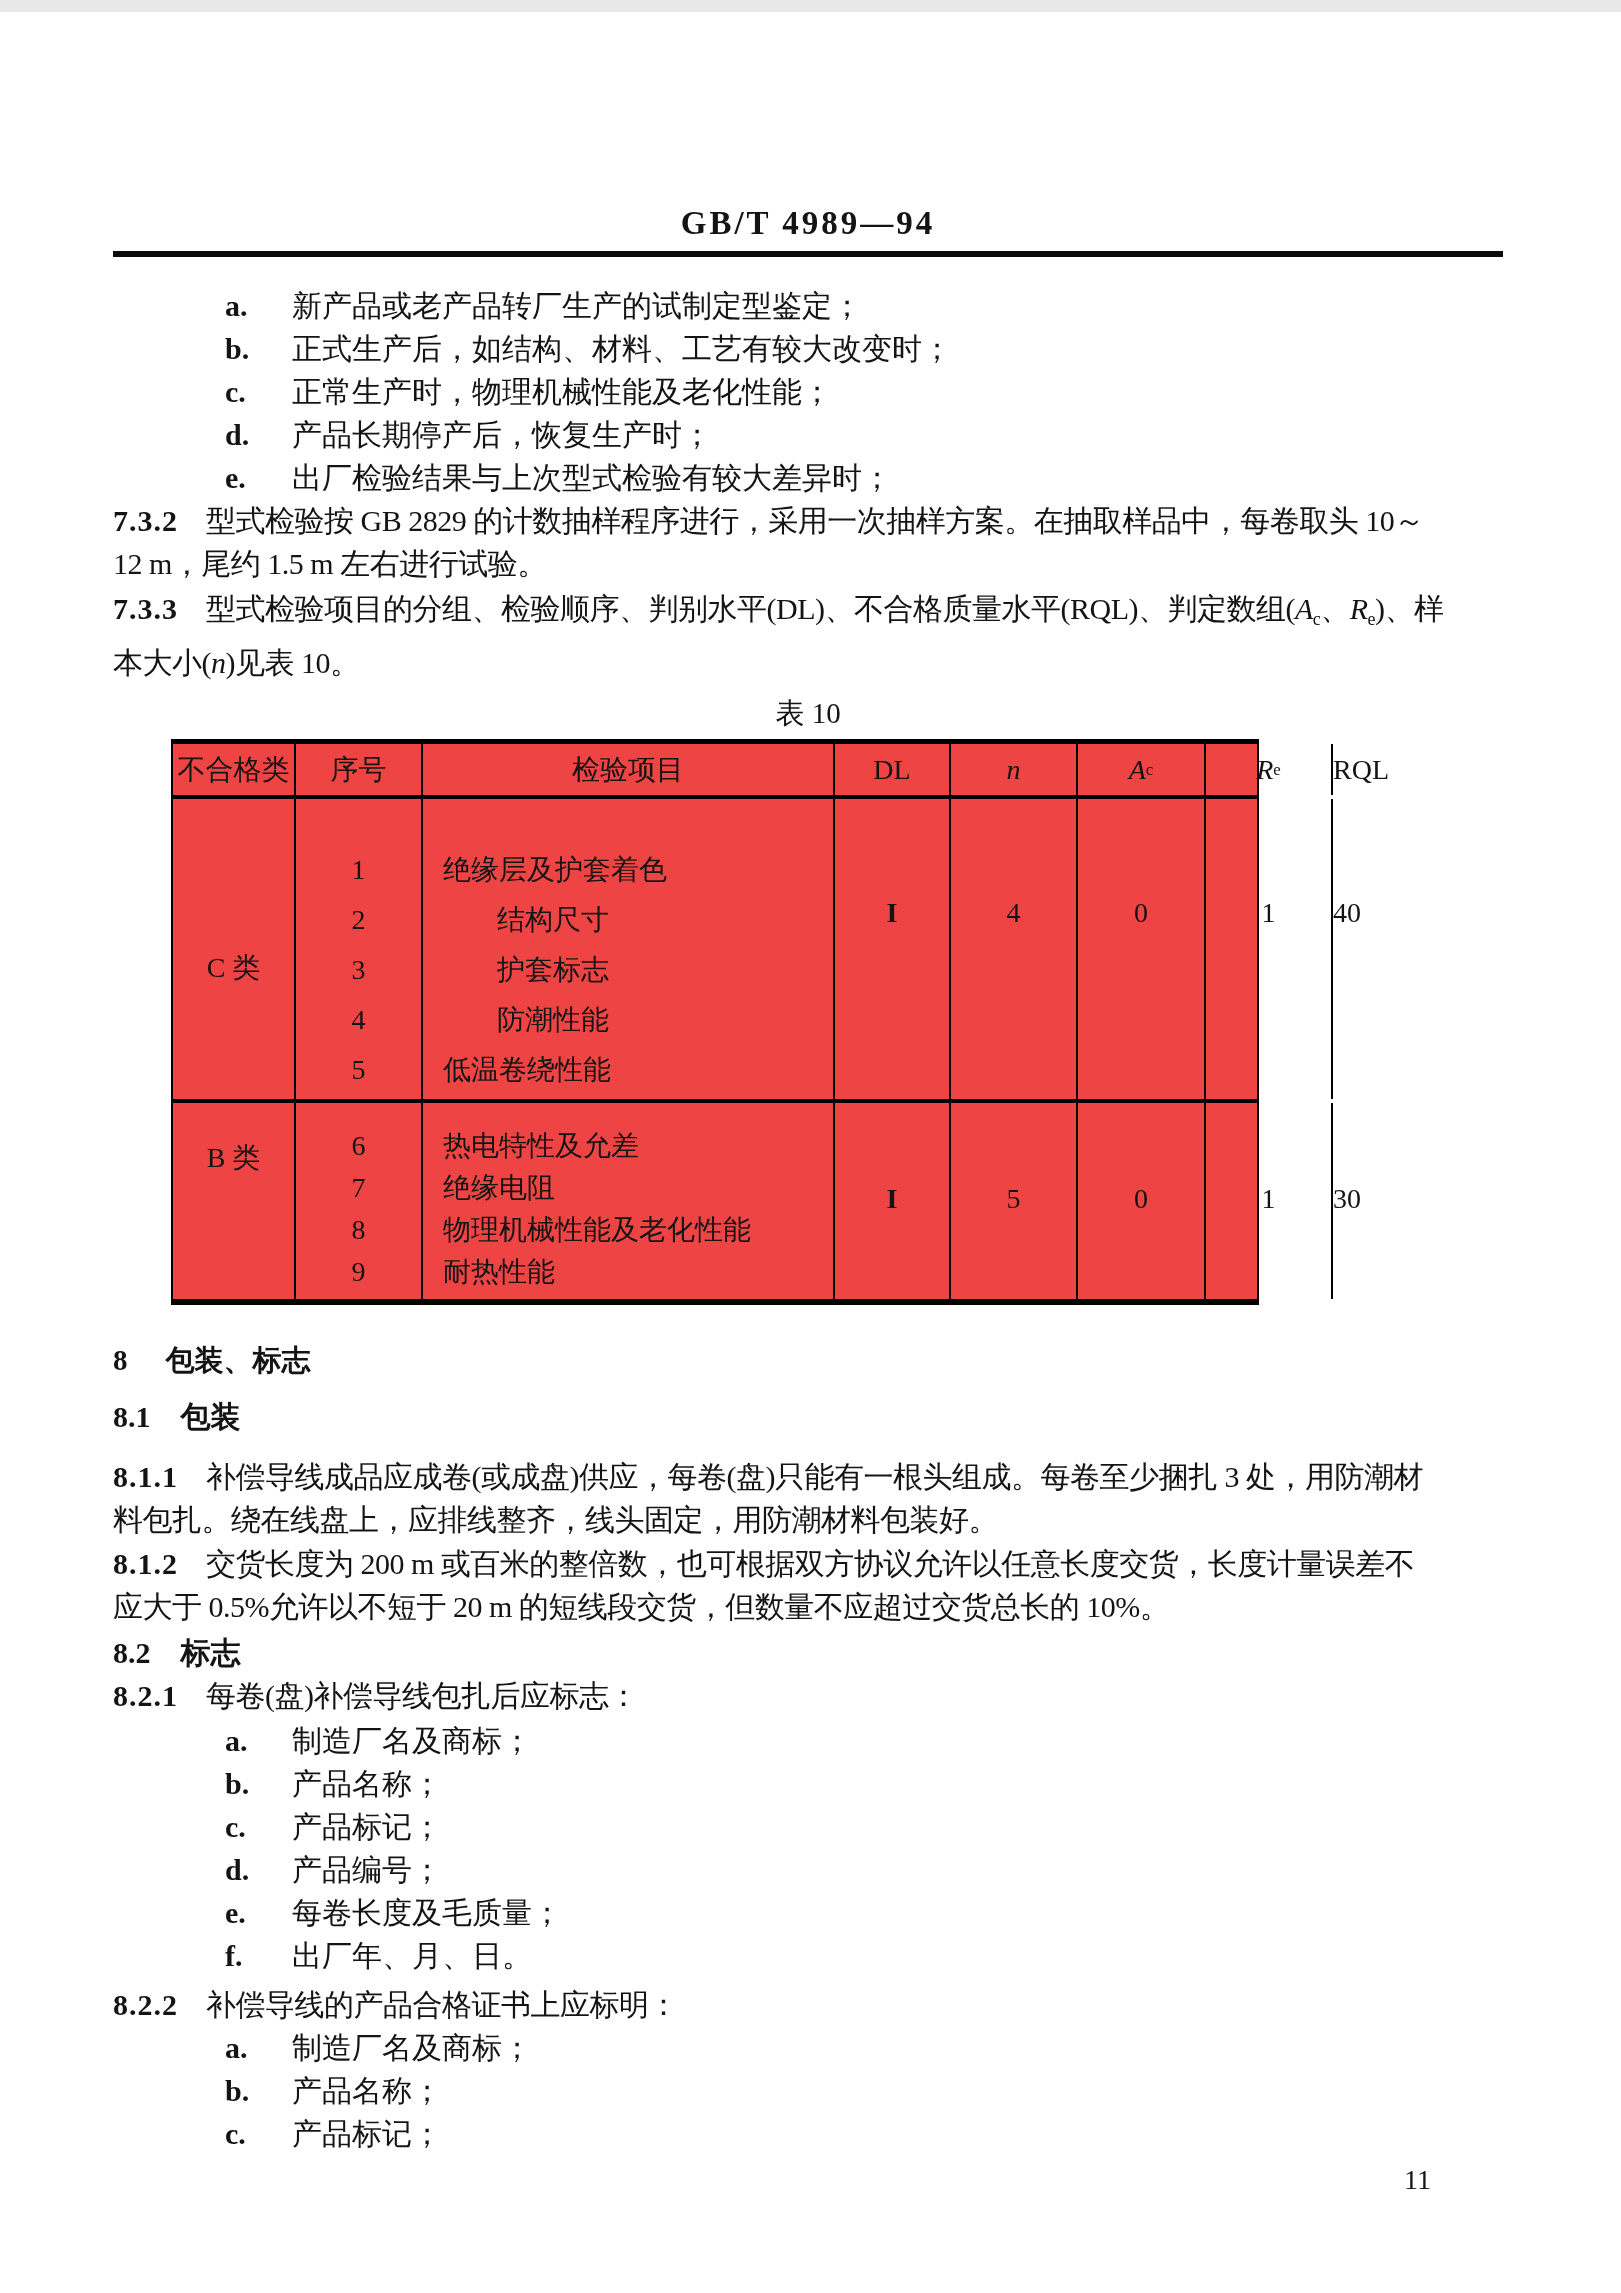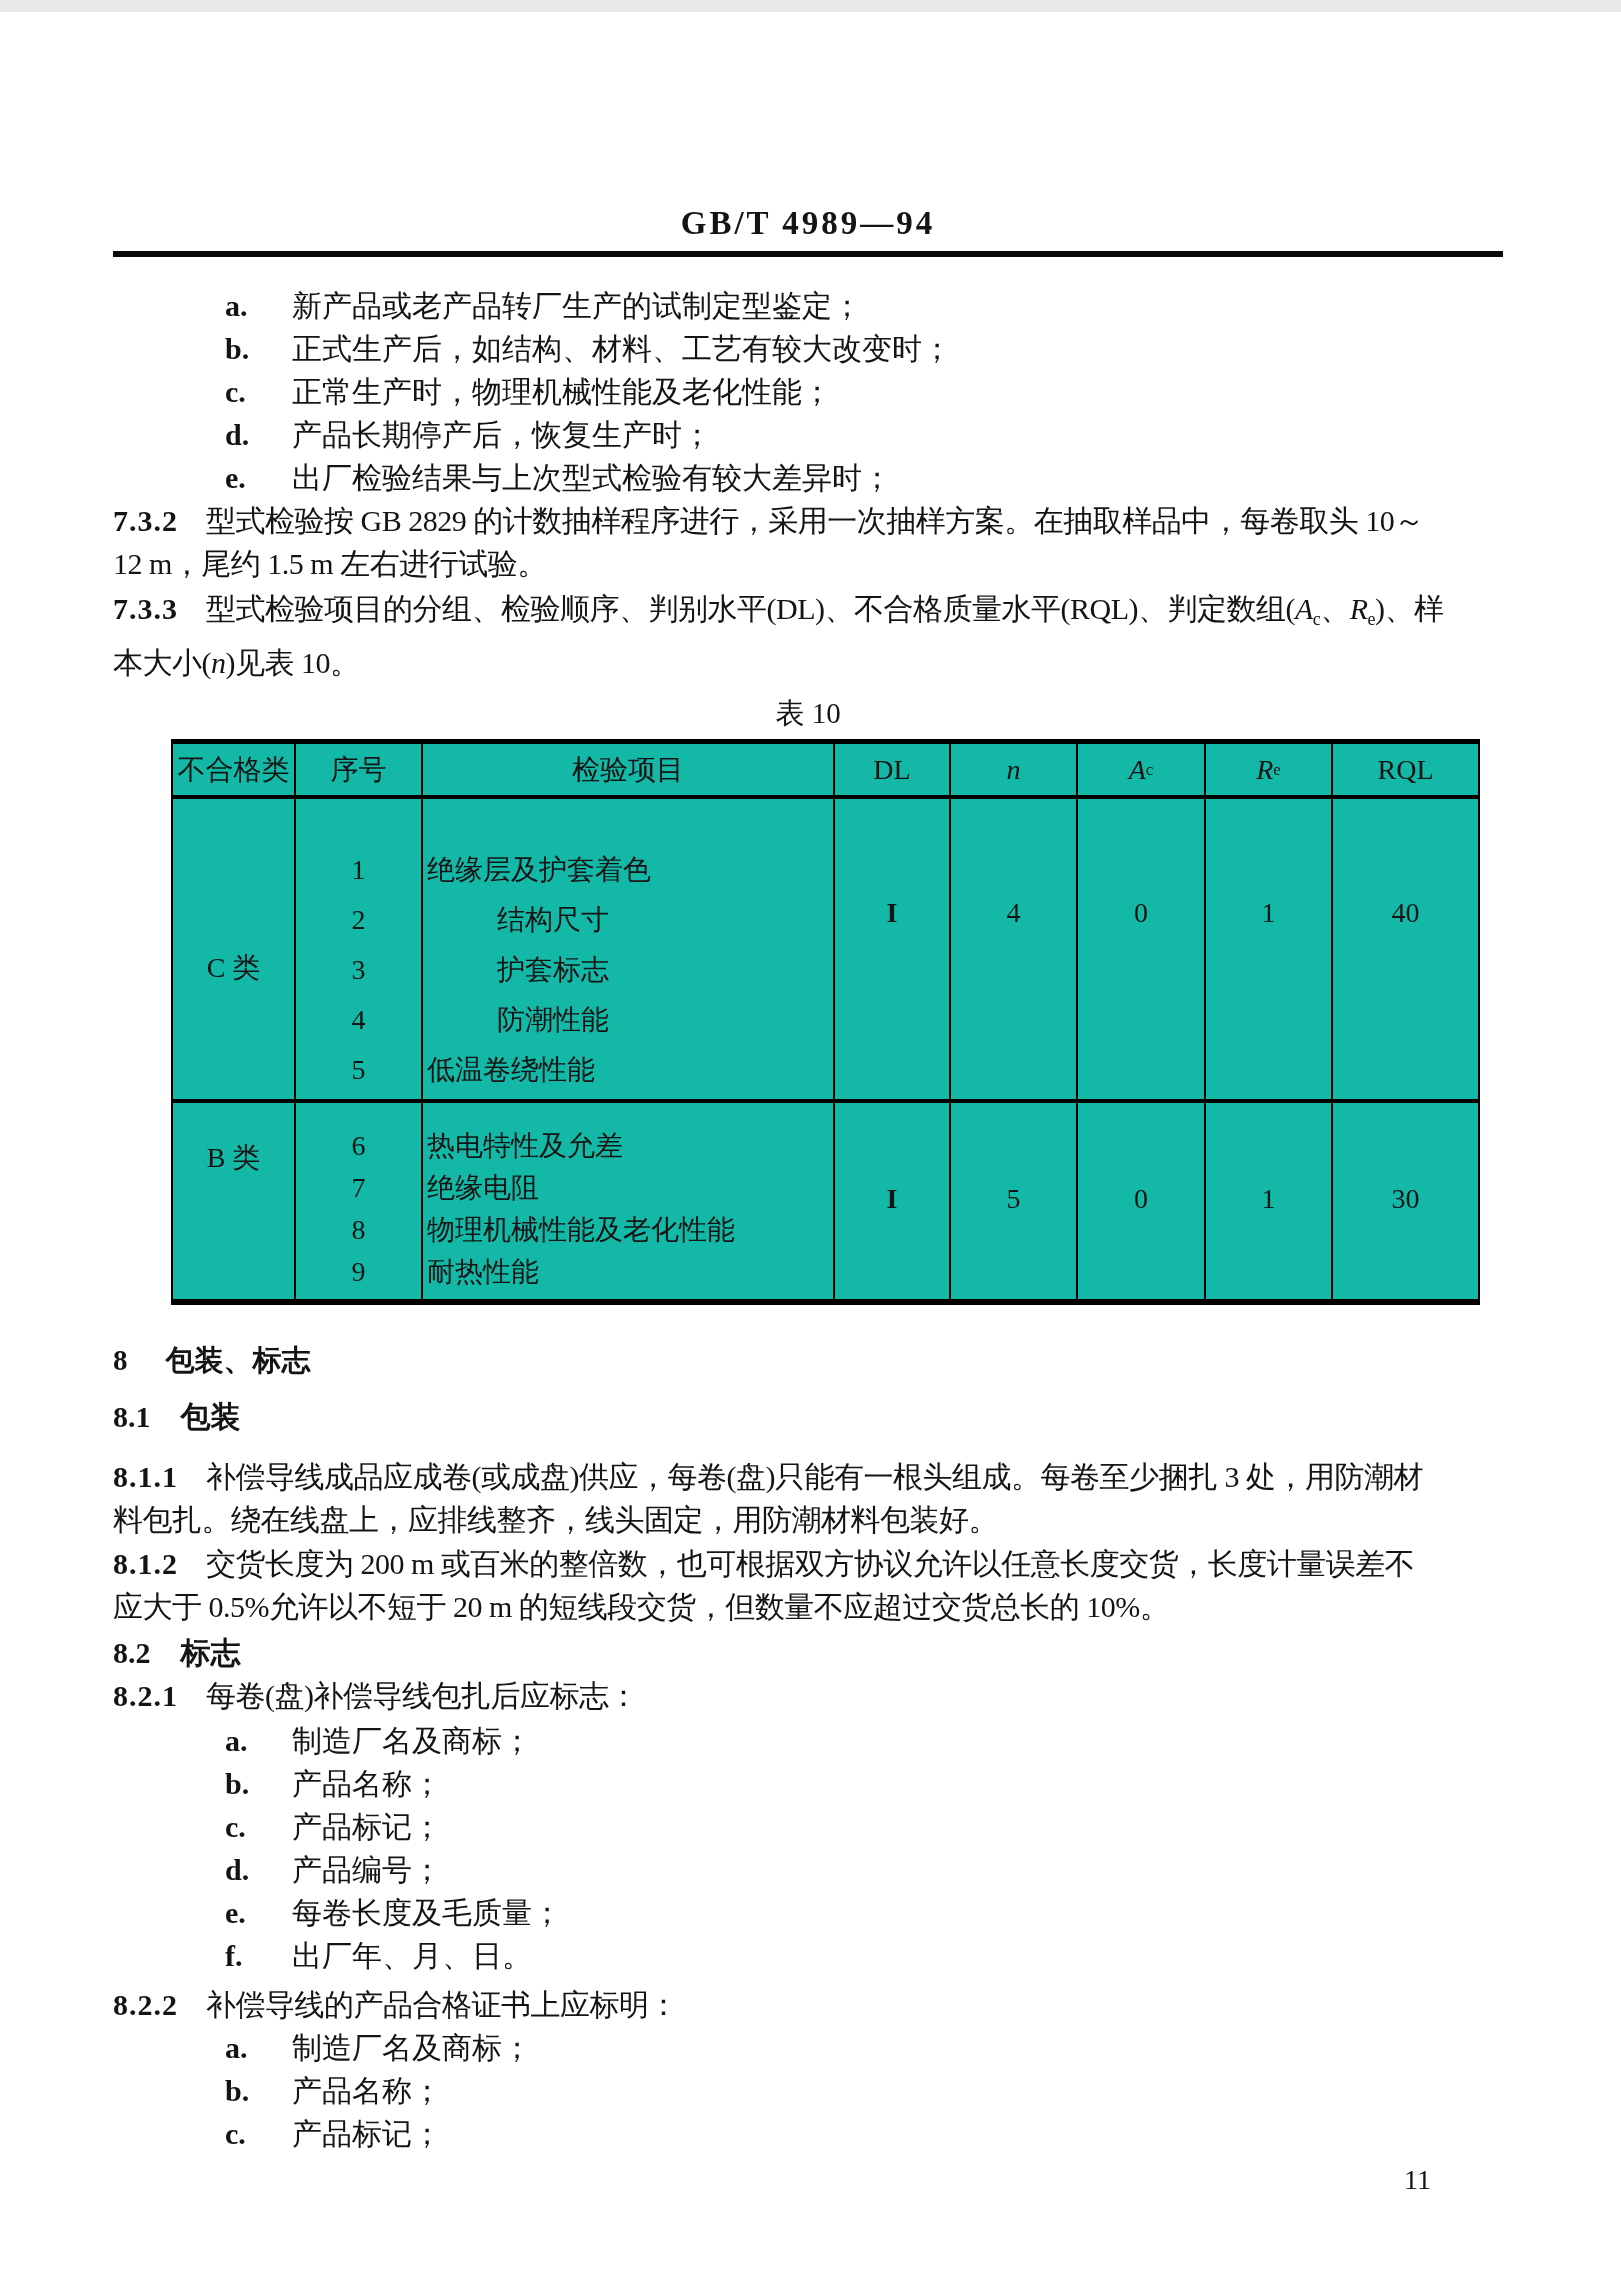--- a/index.html
+++ b/index.html
@@ -59,26 +59,26 @@
   .tcaption{
     margin-top:8px;
     line-height:43px;
     font-size:29px;
     text-align:center;
   }
   
   .t10{
     margin-top:4px;
     margin-left:58px;
-    width:1309px;
+    width:1088px;
     box-sizing:border-box;
     border:2px solid #000;
     border-top-width:5px;
     border-bottom-width:6px;
-    background:#14b8a6;
+    background:#ef4444;
   }
   .trow{
     display:grid;
     grid-template-columns:123px 127px 412px 116px 127px 128px 127px 1fr;
     box-sizing:border-box;
   }
   .trow > div{
     box-sizing:border-box;
     border-right:2px solid #000;
     font-size:28px;
@@ -93,21 +93,21 @@
   .band-b{height:196px;}
   .classcell{
     display:flex;justify-content:center;align-items:flex-start;
   }
   .band-c .classcell{padding-top:150px;}
   .band-b .classcell{padding-top:36px;}
   .stack{padding-top:0;}
   .band-c .stack{padding-top:46px;line-height:50px;}
   .band-b .stack{padding-top:22px;line-height:42px;}
   .serials{text-align:center;}
-  .items .row{padding-left:4px;white-space:nowrap;}
+  .items .row{padding-left:20px;white-space:nowrap;}
   .items .row.ind{padding-left:74px;}
   .valcell{
     display:flex;justify-content:center;align-items:flex-start;
     line-height:43px;
   }
   .band-c .valcell{padding-top:92px;}
   .band-b .valcell{padding-top:74px;}
   .dlval{font-weight:700;}
   
   .h8{margin-top:34px;line-height:42px;font-size:29px;font-weight:700;}

